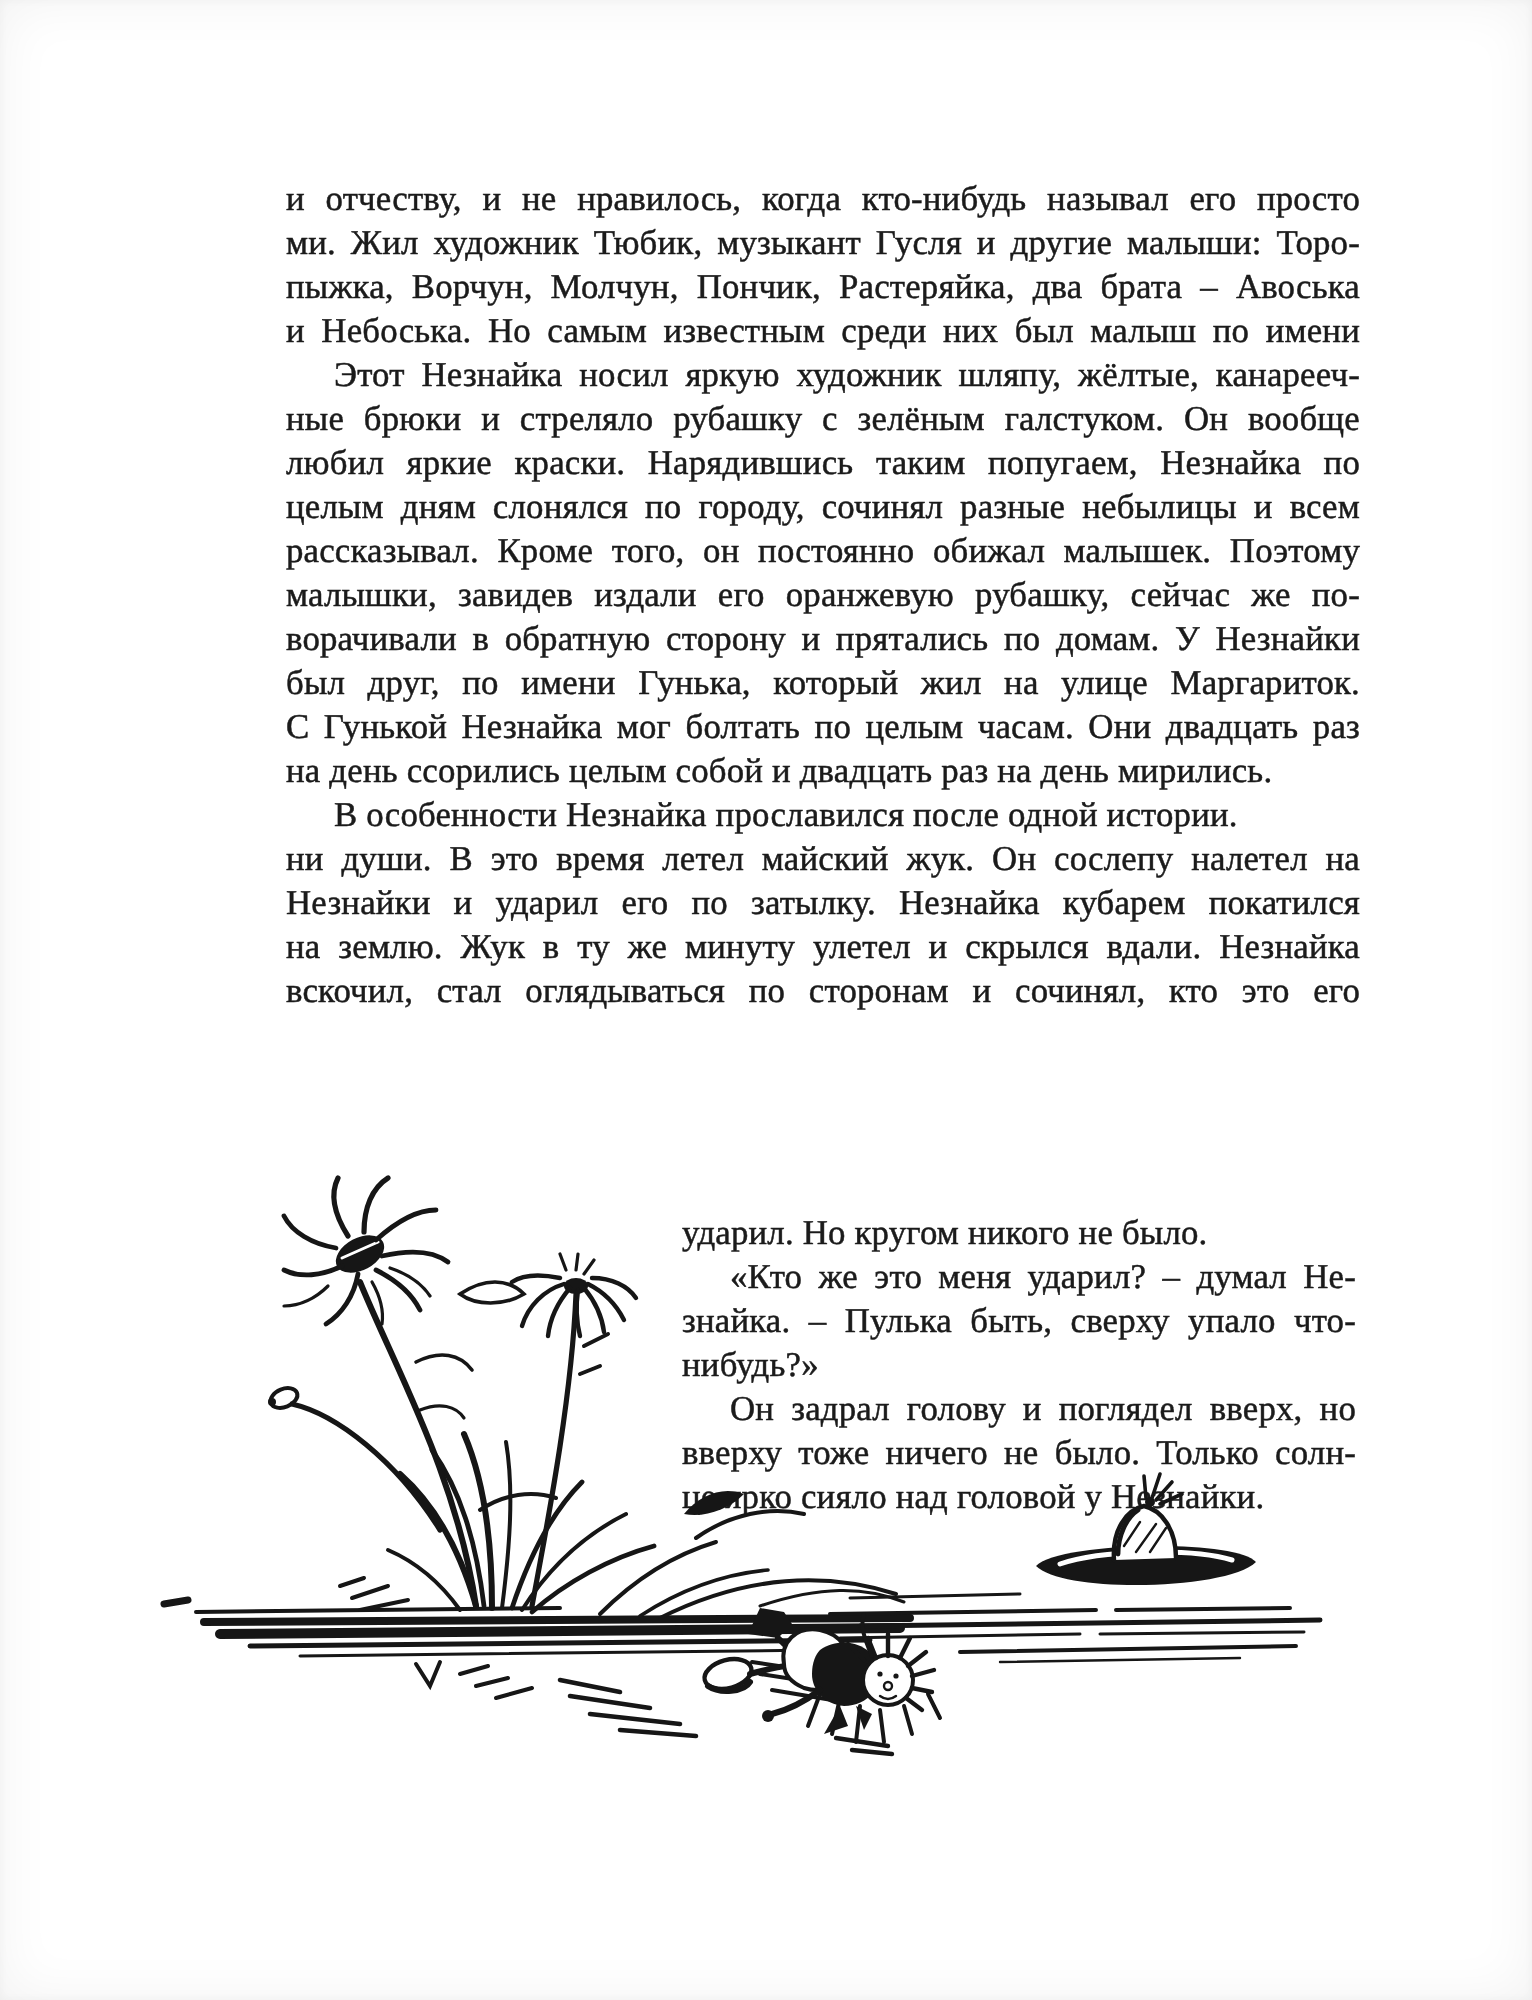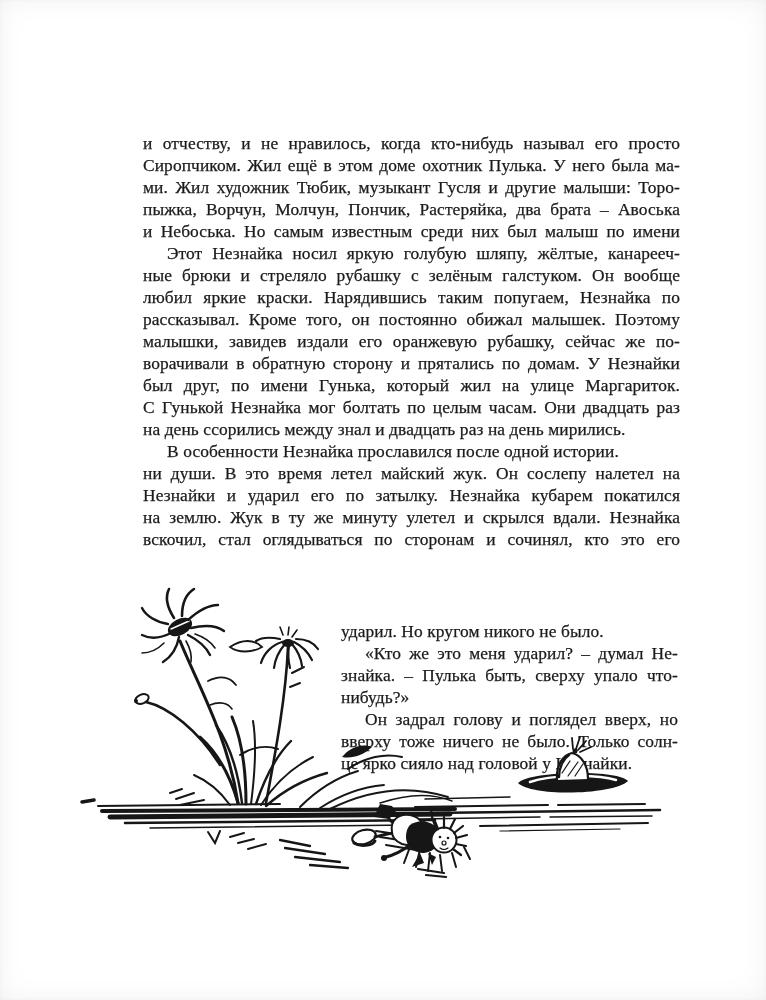--- a/index.html
+++ b/index.html
@@ -17,25 +17,24 @@
   }
   .scan-edge {
     position: absolute; inset: 0;
     box-shadow: inset 0 0 28px rgba(0,0,0,0.055), inset 0 0 5px rgba(0,0,0,0.04);
     pointer-events: none;
   }
   .main-text {
     position: absolute;
     left: 143px; top: 88px;
     width: 537px;
-    margin-top: 44px;
   }
   .col-text {
     position: absolute;
-    left: 341px; top: 620px;
+    left: 341px; top: 605px;
     width: 337px;
   }
   .tline {
     font-size: 17.4px;
     line-height: 22px;
     white-space: normal;
     letter-spacing: 0.1px;
     -webkit-text-stroke: 0.25px currentColor;
   }
   .tline.just {
@@ -50,33 +49,33 @@
   }
   .illustration svg { display: block; width: 100%; height: 100%; }
 </style>
 </head>
 <body>
 
 <div class="page">
 
   <div class="main-text">
       <div class="tline just">и отчеству, и не нравилось, когда кто-нибудь называл его просто</div>
-      <div class="tline just">Сиропчиком. Жил ещё в этом доме охотник Пулька. У него была ма-</div>
       <div class="tline just">ми. Жил художник Тюбик, музыкант Гусля и другие малыши: Торо-</div>
       <div class="tline just">пыжка, Ворчун, Молчун, Пончик, Растеряйка, два брата – Авоська</div>
       <div class="tline just">и Небоська. Но самым известным среди них был малыш по имени</div>
-      <div class="tline just indent">Этот Незнайка носил яркую голубую шляпу, жёлтые, канарееч-</div>
+      <div class="tline just indent">Этот Незнайка носил яркую художник шляпу, жёлтые, канарееч-</div>
       <div class="tline just">ные брюки и стреляло рубашку с зелёным галстуком. Он вообще</div>
       <div class="tline just">любил яркие краски. Нарядившись таким попугаем, Незнайка по</div>
+      <div class="tline just">целым дням слонялся по городу, сочинял разные небылицы и всем</div>
       <div class="tline just">рассказывал. Кроме того, он постоянно обижал малышек. Поэтому</div>
       <div class="tline just">малышки, завидев издали его оранжевую рубашку, сейчас же по-</div>
       <div class="tline just">ворачивали в обратную сторону и прятались по домам. У Незнайки</div>
       <div class="tline just">был друг, по имени Гунька, который жил на улице Маргариток.</div>
       <div class="tline just">С Гунькой Незнайка мог болтать по целым часам. Они двадцать раз</div>
-      <div class="tline">на день ссорились между знал и двадцать раз на день мирились.</div>
+      <div class="tline">на день ссорились целым собой и двадцать раз на день мирились.</div>
       <div class="tline indent">В особенности Незнайка прославился после одной истории.</div>
       <div class="tline just">ни души. В это время летел майский жук. Он сослепу налетел на</div>
       <div class="tline just">Незнайки и ударил его по затылку. Незнайка кубарем покатился</div>
       <div class="tline just">на землю. Жук в ту же минуту улетел и скрылся вдали. Незнайка</div>
       <div class="tline just">вскочил, стал оглядываться по сторонам и сочинял, кто это его</div>
     </div>
 
   <div class="col-text">
       <div class="tline">ударил. Но кругом никого не было.</div>
       <div class="tline just indent">«Кто же это меня ударил? – думал Не-</div>

